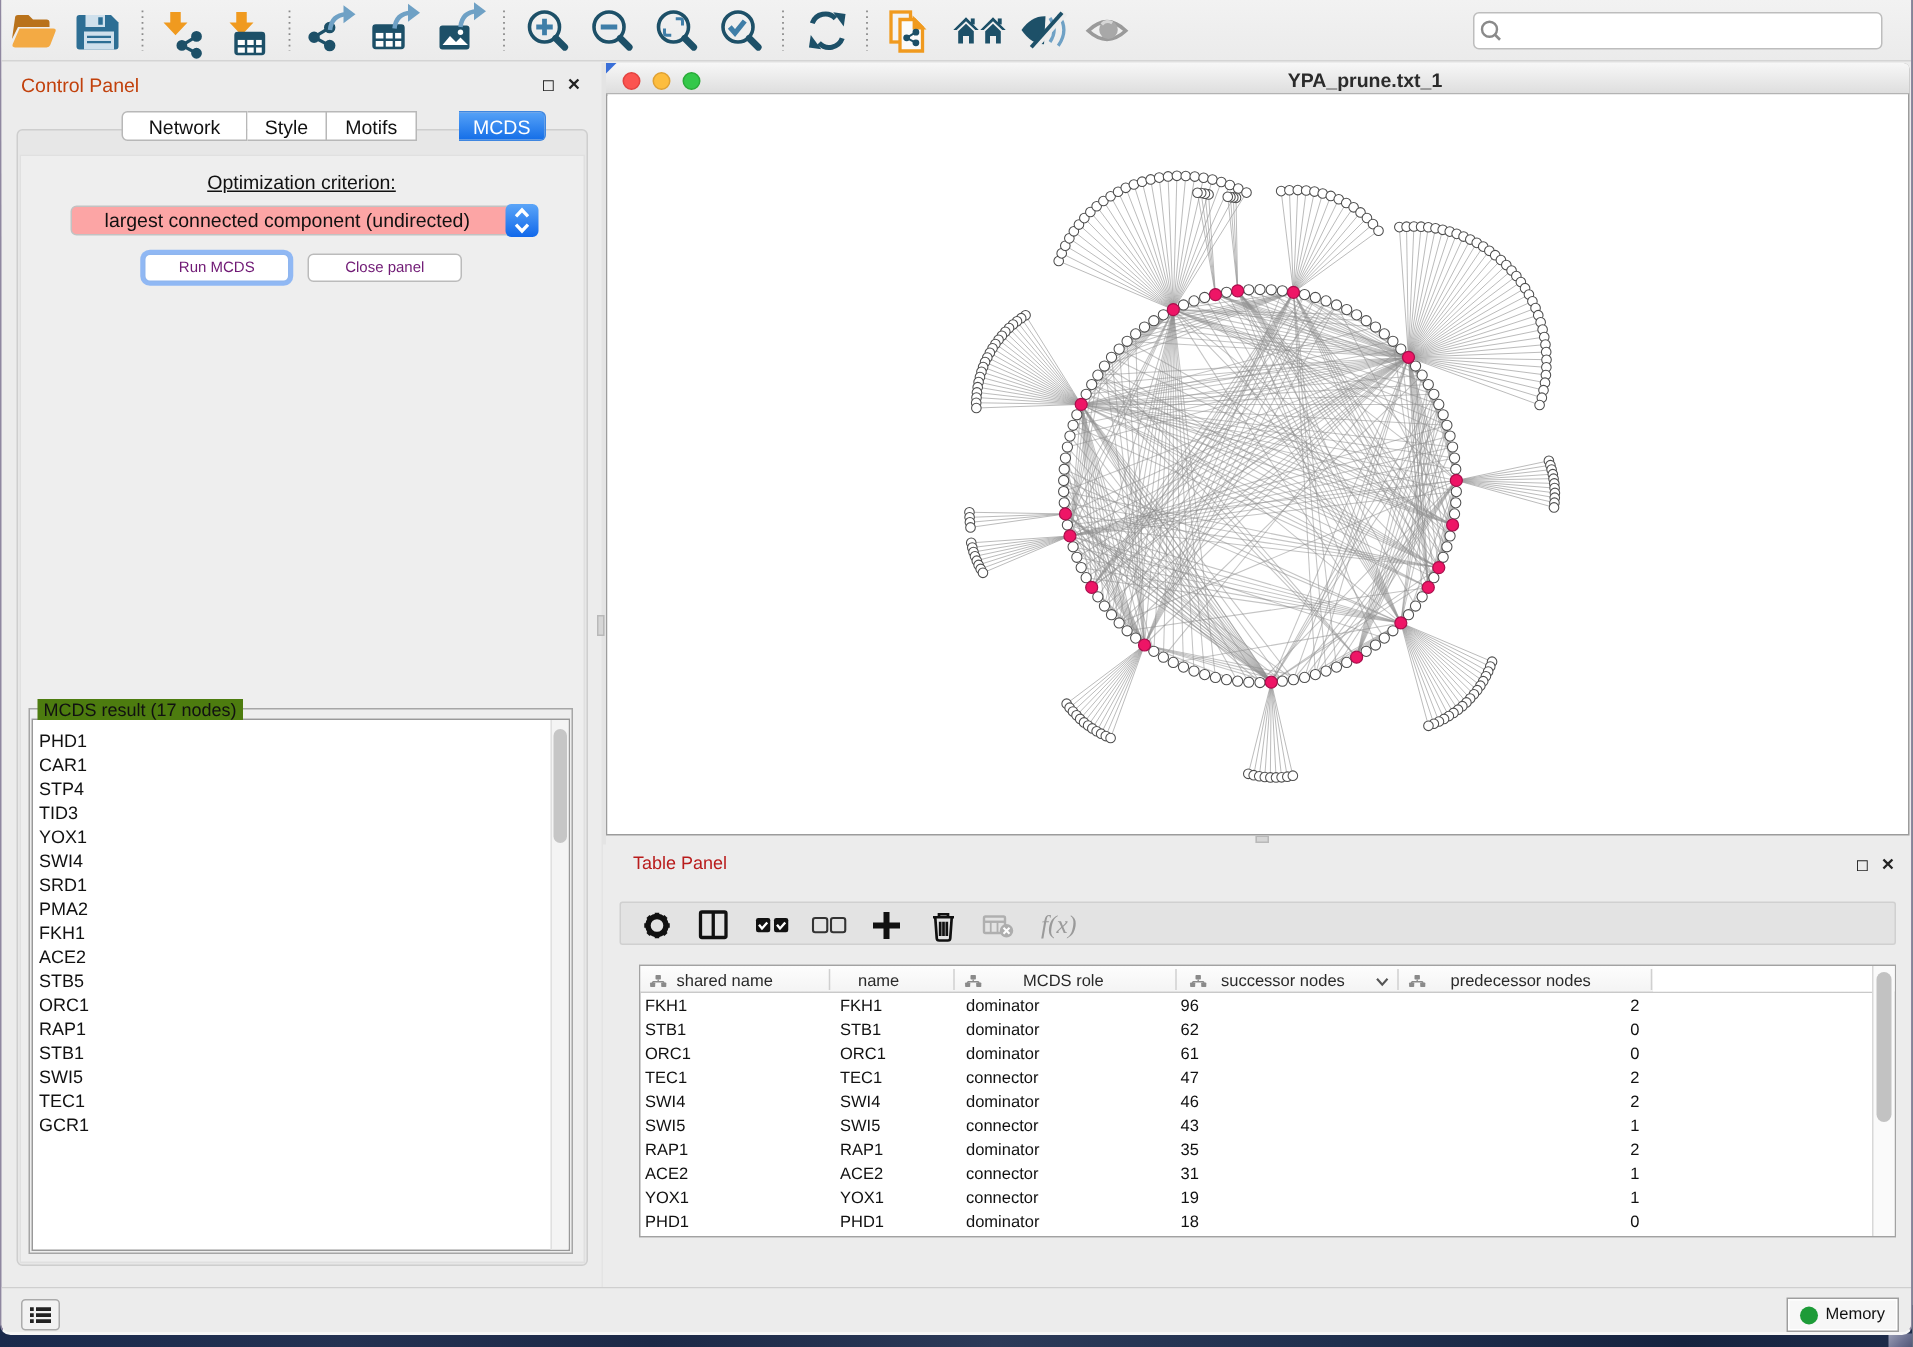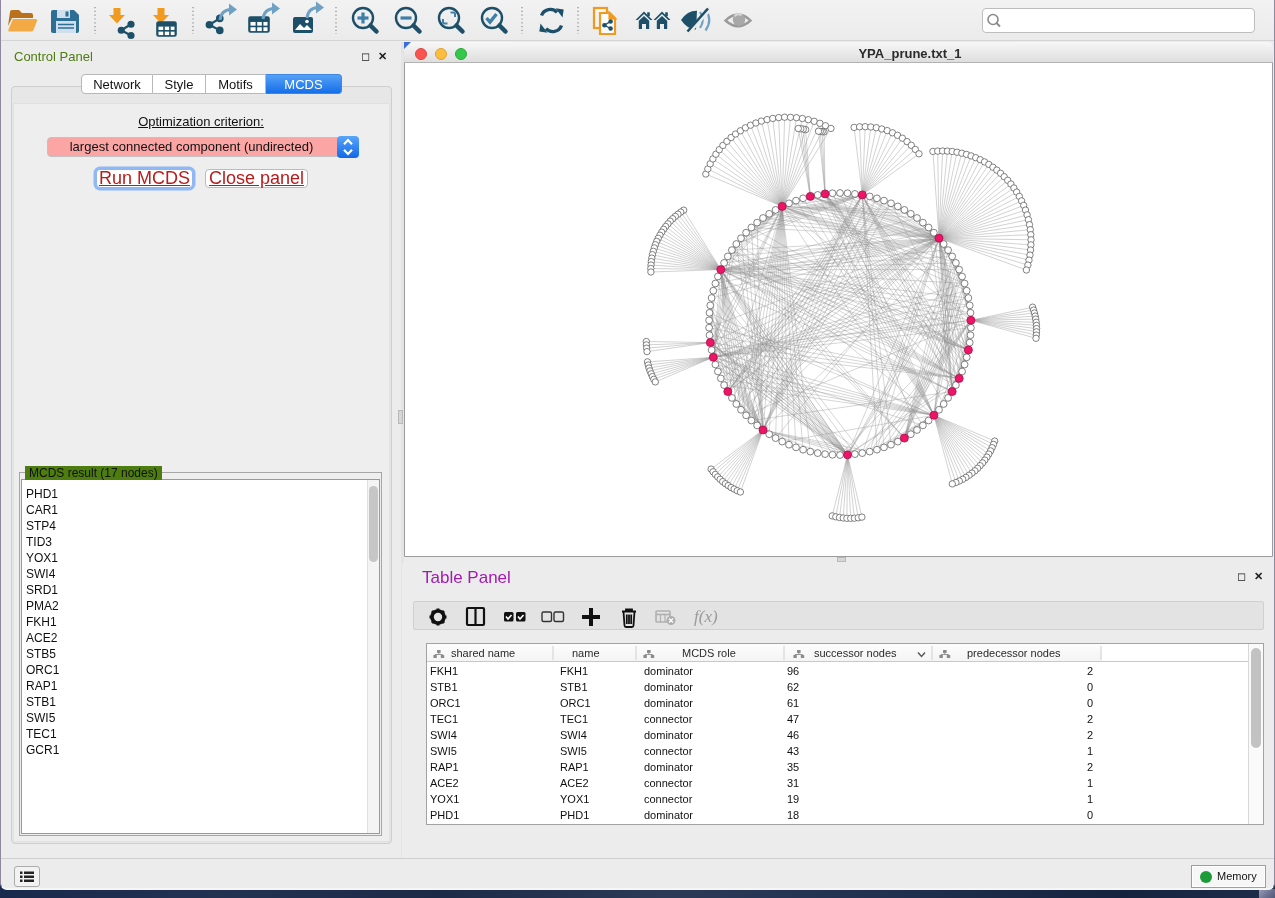--- a/index.html
+++ b/index.html
@@ -16,41 +16,41 @@
   border-left:1px solid #8f87a0; border-right:1px solid #8f87a0;
   border-bottom:2px solid #f6f6f6;
   border-radius:0 0 7px 7px; overflow:hidden; }
 
 #toolbar { left:0; top:0; width:1273px; height:41px;
   background:linear-gradient(#f2f2f2,#ebebeb); border-bottom:1px solid #d4d4d4; }
 #search { position:absolute; left:981px; top:8px; width:273px; height:25px;
   background:#fff; border:1px solid #bdbdbd; border-radius:4px; }
 
 #cpanel { left:1px; top:42px; width:399px; height:816px; background:#ececec; }
-#cptitle { position:absolute; left:13px; top:49px; font-size:13px; color:#4d7c0f; }
+#cptitle { position:absolute; left:13px; top:49px; font-size:13px; color:#c2410c; }
 .winbtns { position:absolute; top:50px; font-size:11px; color:#222; }
 .tabs { position:absolute; display:flex; height:20px; font-size:13px; z-index:5; }
 .tab { background:#fff; border:1px solid #b8b8b8; border-left:none; color:#111;
   display:flex; align-items:center; justify-content:center; }
 .tab.first { border-left:1px solid #b8b8b8; border-radius:4px 0 0 4px; }
 .tab.last { border-radius:0 4px 4px 0; }
 .tab.sel { background:linear-gradient(#55a1f7,#156fe8); color:#fff; border-color:#3e86e0; }
 #tabpanel { z-index:1; position:absolute; left:10px; top:86px; width:381px; height:758px;
   background:#e7e7e7; border:1px solid #cecece; border-radius:4px; }
 #innerpanel { z-index:2; position:absolute; left:12px; top:103px; width:377px; height:739px;
   background:#eeeeee; border:1px solid #e0e0e0; }
 #optlabel { z-index:3; position:absolute; left:0; top:114px; width:400px; text-align:center;
   font-size:13px; color:#111;text-decoration:underline; }
 #combo { z-index:3; position:absolute; left:46px; top:137px; width:311px; height:20px;
   background:#fca5a5; border:1px solid #c2c2c2; border-radius:4px; font-size:13px;
   color:#111; line-height:18px; text-align:center; padding-right:22px; }
 #combobtn { z-index:3; position:absolute; left:336px; top:136px; width:22px; height:22px;
   background:linear-gradient(#5ba5f8,#1168ea); border-radius:4px; }
 .btn { z-index:3; position:absolute; height:19px; background:#fff; border:1px solid #bbb;
-  border-radius:4px; font-size:18px; color:#b91c1c; text-align:center; line-height:17px;text-decoration:underline; }
+  border-radius:4px; font-size:10px; color:#701a75; text-align:center; line-height:17px; }
 #runbtn { left:95px; top:169px; width:97px;
   box-shadow:0 0 0 2.5px rgba(112,165,245,.75); border-color:#8fb6ef; }
 #closebtn { left:204px; top:169px; width:103px; }
 #fieldset { z-index:3; position:absolute; left:18px; top:472px; width:363px; height:364px;
   border:1px solid #a6a6a6; }
 #legend { z-index:4; position:absolute; left:24px; top:466px; background:#4d7c0f;
   padding:0 4px; font-size:12px; color:#111; }
 #mlist { z-index:3; position:absolute; left:20px; top:479px; width:359px; height:355px;
   background:#fff; border:1px solid #999; font-size:12px; color:#111;
   padding:6px 0 0 4px; line-height:16px; }
@@ -67,21 +67,21 @@
 #nettitle { position:absolute; left:403px; top:42px; width:869px; height:21px;
   background:linear-gradient(#f7f7f7 0%,#ececec 45%,#dedede 100%);
   border-bottom:1px solid #b3b3b3; border-radius:4px 4px 0 0; }
 .light { position:absolute; top:47.5px; width:12px; height:12px; border-radius:50%; }
 #nettext { position:absolute; left:403px; top:46px; width:1012px; text-align:center;
   font-size:13px; font-weight:600; color:#2b2b2b; }
 #netcanvas { position:absolute; left:404px; top:64px; width:867px; height:492px;
   background:#fff; }
 
 #tpanel { left:401px; top:563px; width:872px; height:295px; background:#ececec; }
-#tptitle { position:absolute; left:421px; top:568px; font-size:17px; color:#a21caf; }
+#tptitle { position:absolute; left:421px; top:568px; font-size:12px; color:#b91c1c; }
 #ttoolbar { position:absolute; left:412px; top:601px; width:851px; height:29px;
   background:#e3e3e3; border:1px solid #d0d0d0; border-radius:2px; }
 #ttable { position:absolute; left:425px; top:643px; width:838px; height:182px;
   background:#fff; border:1px solid #a2a2a2; }
 #thead { position:absolute; left:426px; top:644px; width:836px; height:18px;
   background:linear-gradient(#fdfdfd,#f4f4f4); border-bottom:1px solid #c9c9c9;
   font-size:11px; color:#2a2a2a; }
 .trow { position:absolute; left:426px; width:820px; height:16px; font-size:11px;
   color:#111; }
 .c1 { position:absolute; left:3px; }
@@ -255,24 +255,24 @@
           <circle cx="992" cy="19.5" r="5" fill="none" stroke="#8a8a8a" stroke-width="1.6"></circle>
           <line x1="995.5" y1="23" x2="999" y2="26.5" stroke="#8a8a8a" stroke-width="1.8"></line>
         </g>
       </svg>
     </div>
   <div id="cpanel" class="abs"></div>
   <div id="cptitle">Control Panel</div>
   <span class="winbtns" style="left:360px;">◻</span>
   <span class="winbtns" style="left:377px; font-weight:bold;">✕</span>
   <div class="tabs" style="left:80px; top:74px;">
-    <div class="tab first" style="width:72px;">Network</div>
+    <div class="tab first" style="width:84px;">Network</div>
     <div class="tab" style="width:53px;">Style</div>
     <div class="tab" style="width:60px;">Motifs</div>
-    <div class="tab sel last" style="width:76px;">MCDS</div>
+    <div class="tab sel last" style="width:58px;margin-left:28px;">MCDS</div>
   </div>
   <div id="tabpanel"></div>
   <div id="innerpanel"></div>
   <div id="optlabel">Optimization criterion:</div>
   <div id="combo">largest connected component (undirected)</div>
   <div id="combobtn"><svg width="22" height="22" viewBox="0 0 22 22" xmlns="http://www.w3.org/2000/svg">
         <path d="M 7 8.2 l 4 -4.2 l 4 4.2" fill="none" stroke="#fff" stroke-width="2.2"></path>
         <path d="M 7 13.8 l 4 4.2 l 4 -4.2" fill="none" stroke="#fff" stroke-width="2.2"></path>
       </svg></div>
   <div class="btn" id="runbtn">Run MCDS</div>

